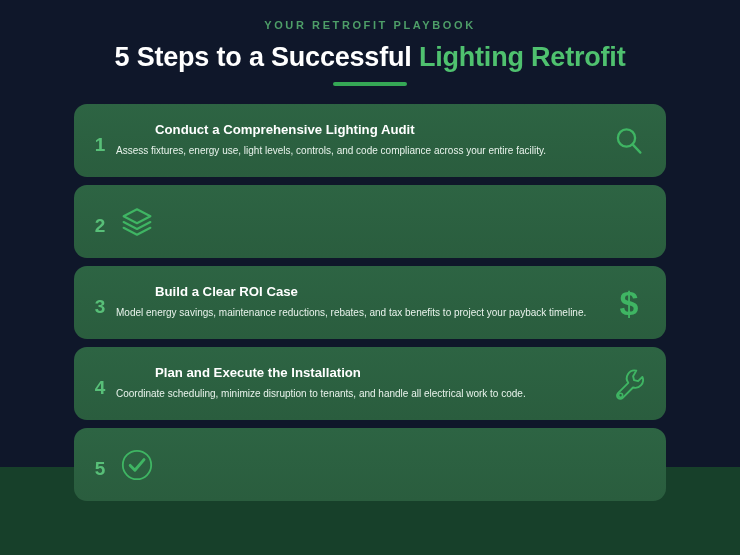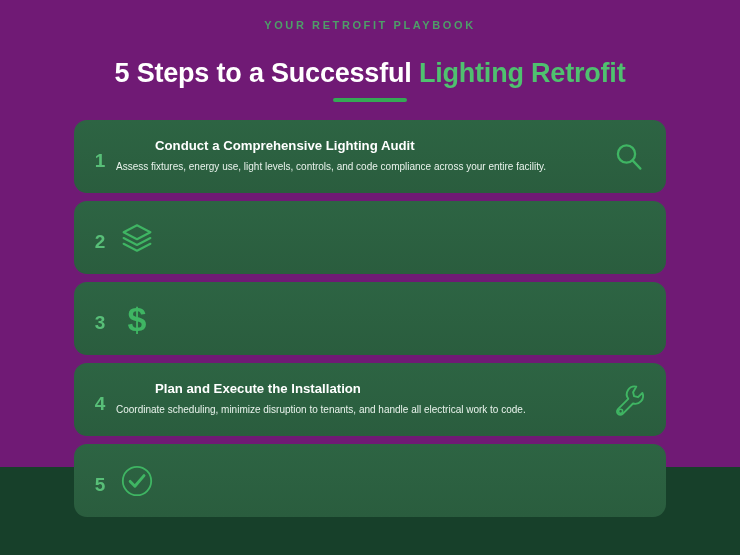--- a/index.html
+++ b/index.html
@@ -10,39 +10,39 @@
     width: 740px;
     height: 555px;
     background: #17402a;
     font-family: "Liberation Sans", sans-serif;
     overflow: hidden;
   }
   .poster {
     position: relative;
     width: 740px;
     height: 467px;
-    background: #701a75;
+    background: #0f172a;
     box-sizing: border-box;
   }
 
   
   .header {
     padding-top: 18px;
     text-align: center;
   }
   .eyebrow {
     font-size: 11px;
     font-weight: bold;
     letter-spacing: 2.6px;
     color: #4e9e68;
     line-height: 14px;
     text-transform: uppercase;
   }
   .title {
-    margin-top: 24px;
+    margin-top: 8px;
     font-size: 27px;
     font-weight: bold;
     line-height: 34px;
     color: #ffffff;
     letter-spacing: -0.2px;
   }
   .title .accent {
     color: #4fc16f;
   }
   .title-underline {
@@ -154,20 +154,24 @@
         <svg width="34" height="34" viewBox="0 0 34 34" fill="none">
           <path d="M17 4.2 L30.4 11.2 L17 18.2 L3.6 11.2 Z" stroke="#3fb563" stroke-width="2.1" stroke-linejoin="round"></path>
           <path d="M3.6 17 L17 24 L30.4 17" stroke="#3fb563" stroke-width="2.1" stroke-linejoin="round" stroke-linecap="round"></path>
           <path d="M3.6 22.8 L17 29.8 L30.4 22.8" stroke="#3fb563" stroke-width="2.1" stroke-linejoin="round" stroke-linecap="round"></path>
         </svg>
       </div>
     </div>
 
     <div class="step-card">
       <div class="step-num">3</div>
+      <div class="step-body">
+        <div class="step-title">Build a Clear ROI Case</div>
+        <div class="step-desc">Model energy savings, maintenance reductions, rebates, and tax benefits to project your payback timeline.</div>
+      </div>
       <div class="step-icon">
         <span class="dollar-glyph">$</span>
       </div>
     </div>
 
     <div class="step-card">
       <div class="step-num">4</div>
       <div class="step-body">
         <div class="step-title">Plan and Execute the Installation</div>
         <div class="step-desc">Coordinate scheduling, minimize disruption to tenants, and handle all electrical work to code.</div>

